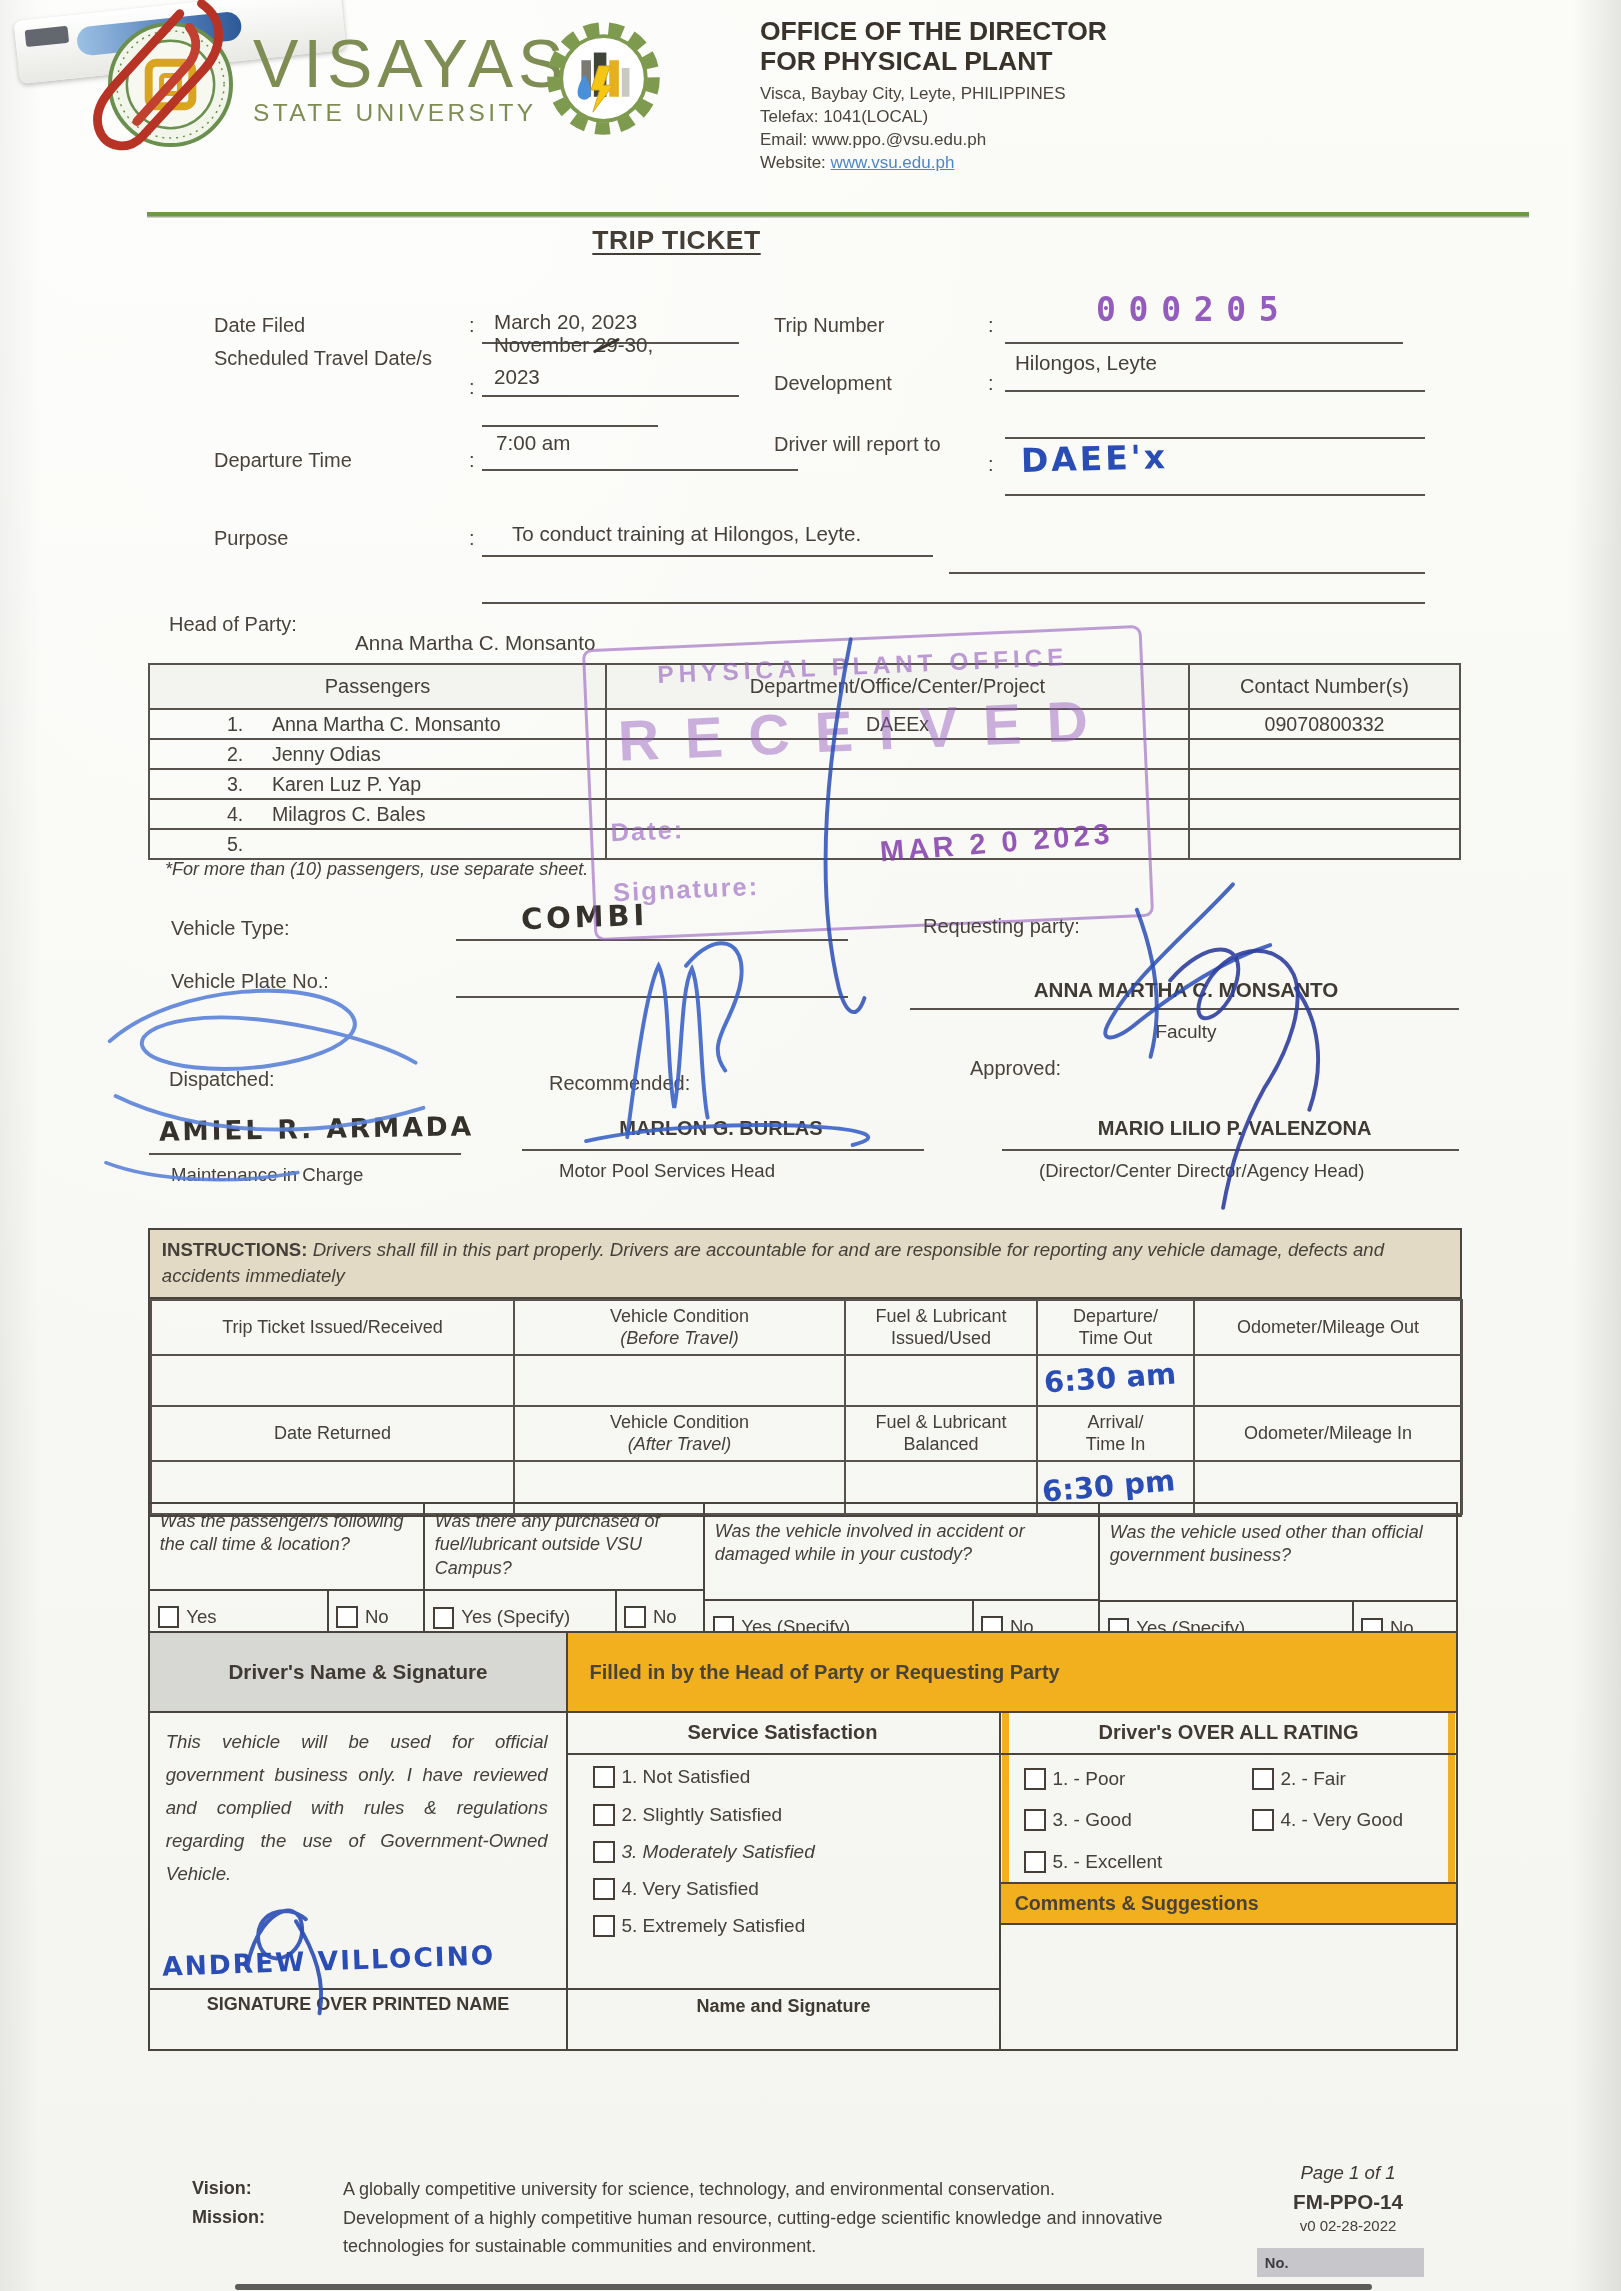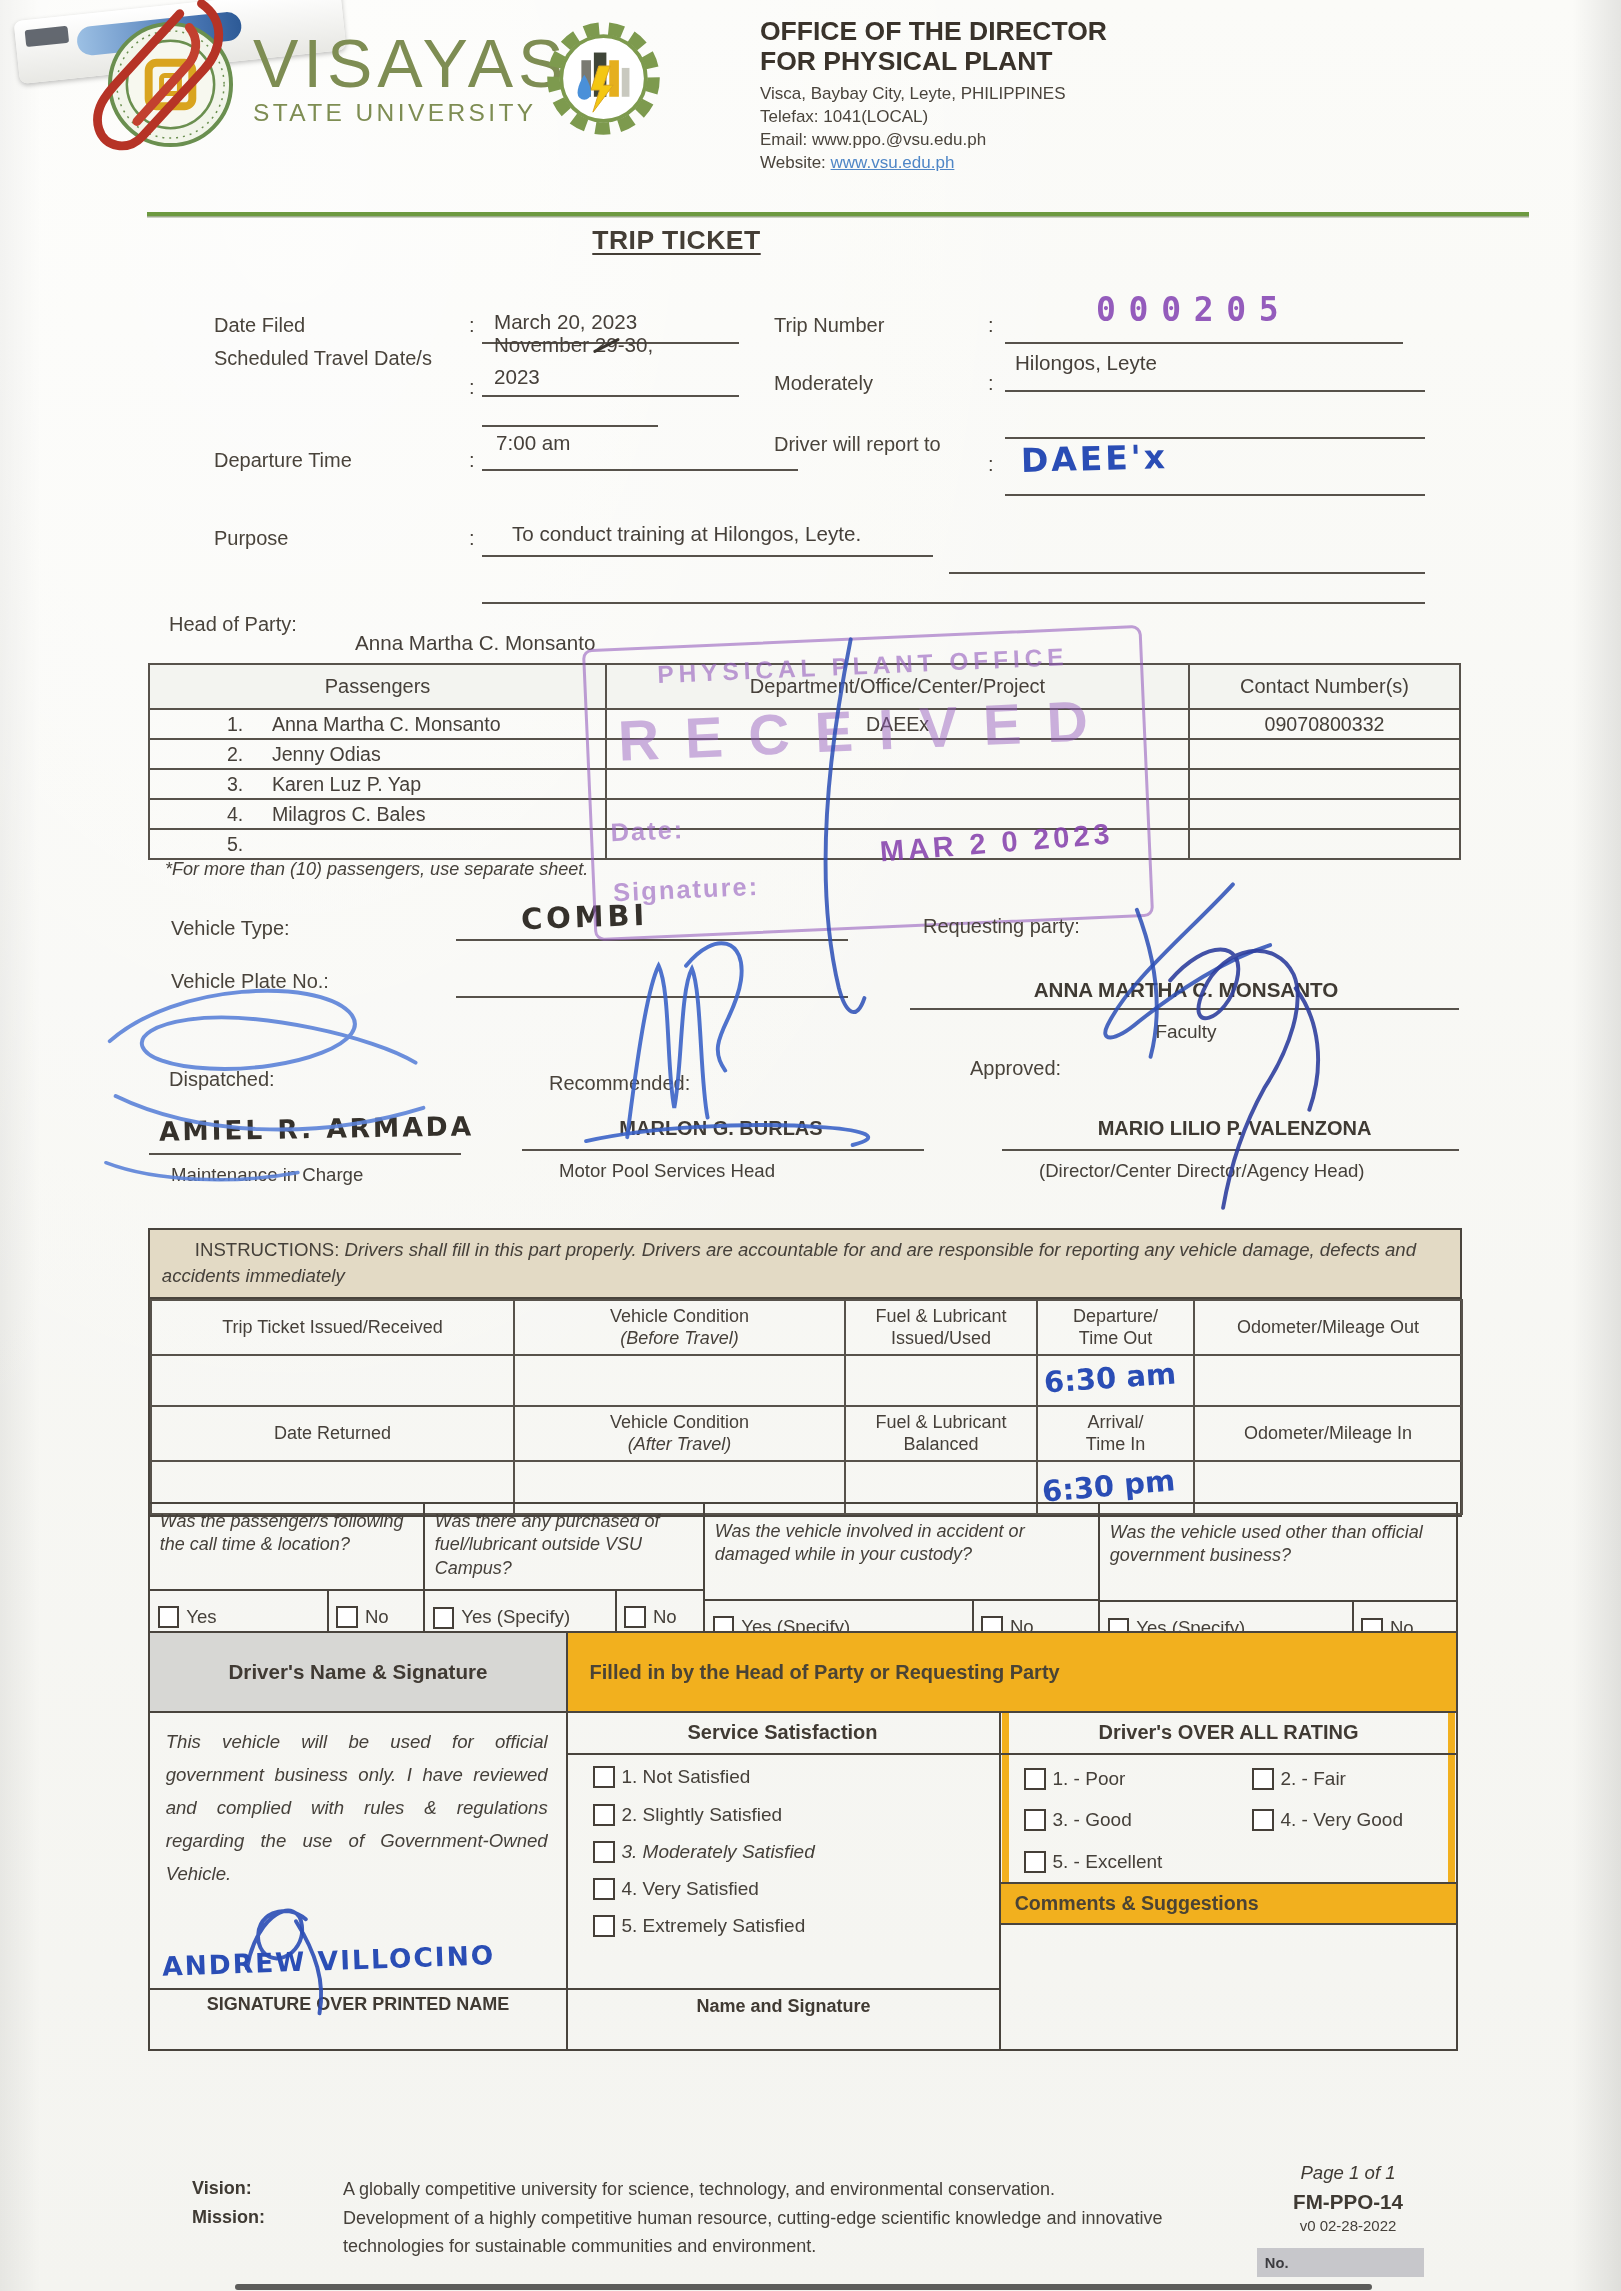--- a/index.html
+++ b/index.html
@@ -31,21 +31,21 @@
   table.ptable th,table.ptable td{border:2.2px solid #57524b;font-size:19.6px;color:#46403a;
     padding:0 5.9px;height:28px;overflow:hidden;white-space:nowrap;}
   table.ptable th{height:43px;font-weight:400;background:#f3f4f0;font-size:20px;}
   .pnum{display:inline-block;width:45px;margin-left:71px;}
   
   .stampbox{border:3.4px solid rgba(150,95,190,.6);border-radius:9.8px;}
   .stamp-t{position:absolute;color:rgba(150,95,190,.62);font-weight:600;white-space:nowrap;}
   
   .instr-head{background:#e3dac5;border-bottom:2.4px solid #49443d;padding:6.9px 11.8px 7.8px;
     font-size:18.6px;font-style:italic;color:#45403a;line-height:1.4;}
-  .instr-head b{font-style:normal;font-weight:400;margin-left:33px;}
+  .instr-head b{font-style:normal;font-weight:700;}
   table.itable{border-collapse:collapse;width:100%;table-layout:fixed;}
   table.itable td{border:2.2px solid #57524b;text-align:center;font-size:18px;color:#46403a;
     padding:2px 3.9px;line-height:1.25;}
   .ital{font-style:italic;}
   .cb{display:inline-block;width:17.6px;height:17.6px;border:2.2px solid #453f38;background:#fff;
     vertical-align:-2.9px;margin-right:6.9px;flex:none;}
   
   .qwrap{display:flex;border:2.4px solid #49443d;background:#fff0;}
   .qgroup{display:flex;flex-direction:column;}
   .qgroup + .qgroup{border-left:2.4px solid #49443d;}
@@ -148,21 +148,21 @@
   <span class="abs lbl" style="left:214px;top:527px;">Purpose</span>
   <span class="abs lbl" style="left:469px;top:527px;">:</span>
   <span class="abs val" style="left:512px;top:522px;">To conduct training at Hilongos, Leyte.</span>
   <div class="ln" style="left:482px;top:555px;width:451px;"></div>
 
   <span class="abs lbl" style="left:774px;top:314px;">Trip Number</span>
   <span class="abs lbl" style="left:988px;top:314px;">:</span>
   <span class="abs" style="left:1096px;top:290px;font-family:'DejaVu Sans Mono',monospace;font-size:33px;font-weight:600;letter-spacing:12.7px;color:#945cbc;">000205</span>
   <div class="ln" style="left:1005px;top:342px;width:398px;"></div>
 
-  <span class="abs lbl" style="left:774px;top:372px;">Moderately</span>
+  <span class="abs lbl" style="left:774px;top:372px;">Development</span>
   <span class="abs lbl" style="left:988px;top:372px;">:</span>
   <span class="abs val" style="left:1015px;top:351px;">Hilongos, Leyte</span>
   <div class="ln" style="left:1005px;top:390px;width:420px;"></div>
 
   <div class="abs lbl" style="left:774px;top:431px;width:176px;line-height:1.35;">Driver will report to</div>
   <span class="abs lbl" style="left:988px;top:453px;">:</span>
   <div class="ln" style="left:1005px;top:437px;width:420px;"></div>
   <span class="abs hand" style="left:1021px;top:439px;font-size:33px;letter-spacing:2.9px;transform:rotate(-1.5deg);">DAEE'x</span>
   <div class="ln" style="left:1005px;top:494px;width:420px;"></div>
   <div class="ln" style="left:949px;top:572px;width:476px;"></div>

